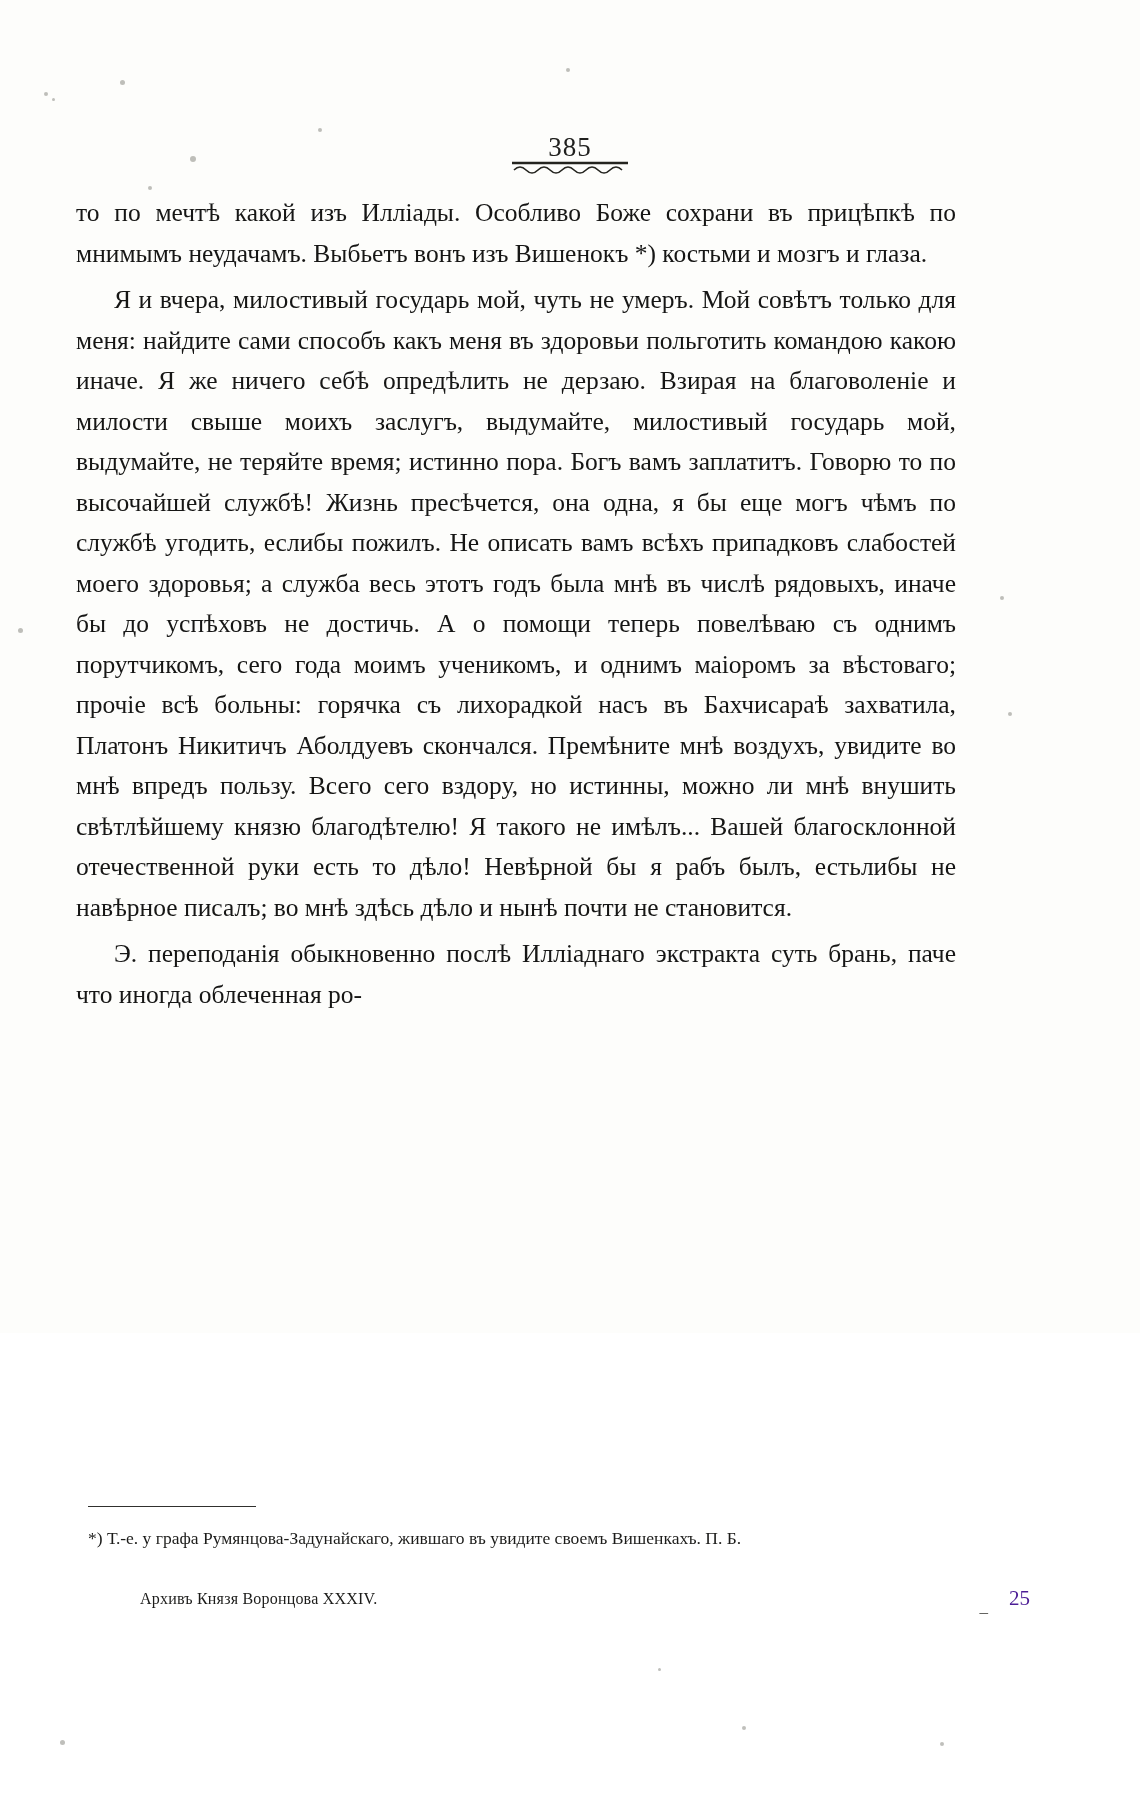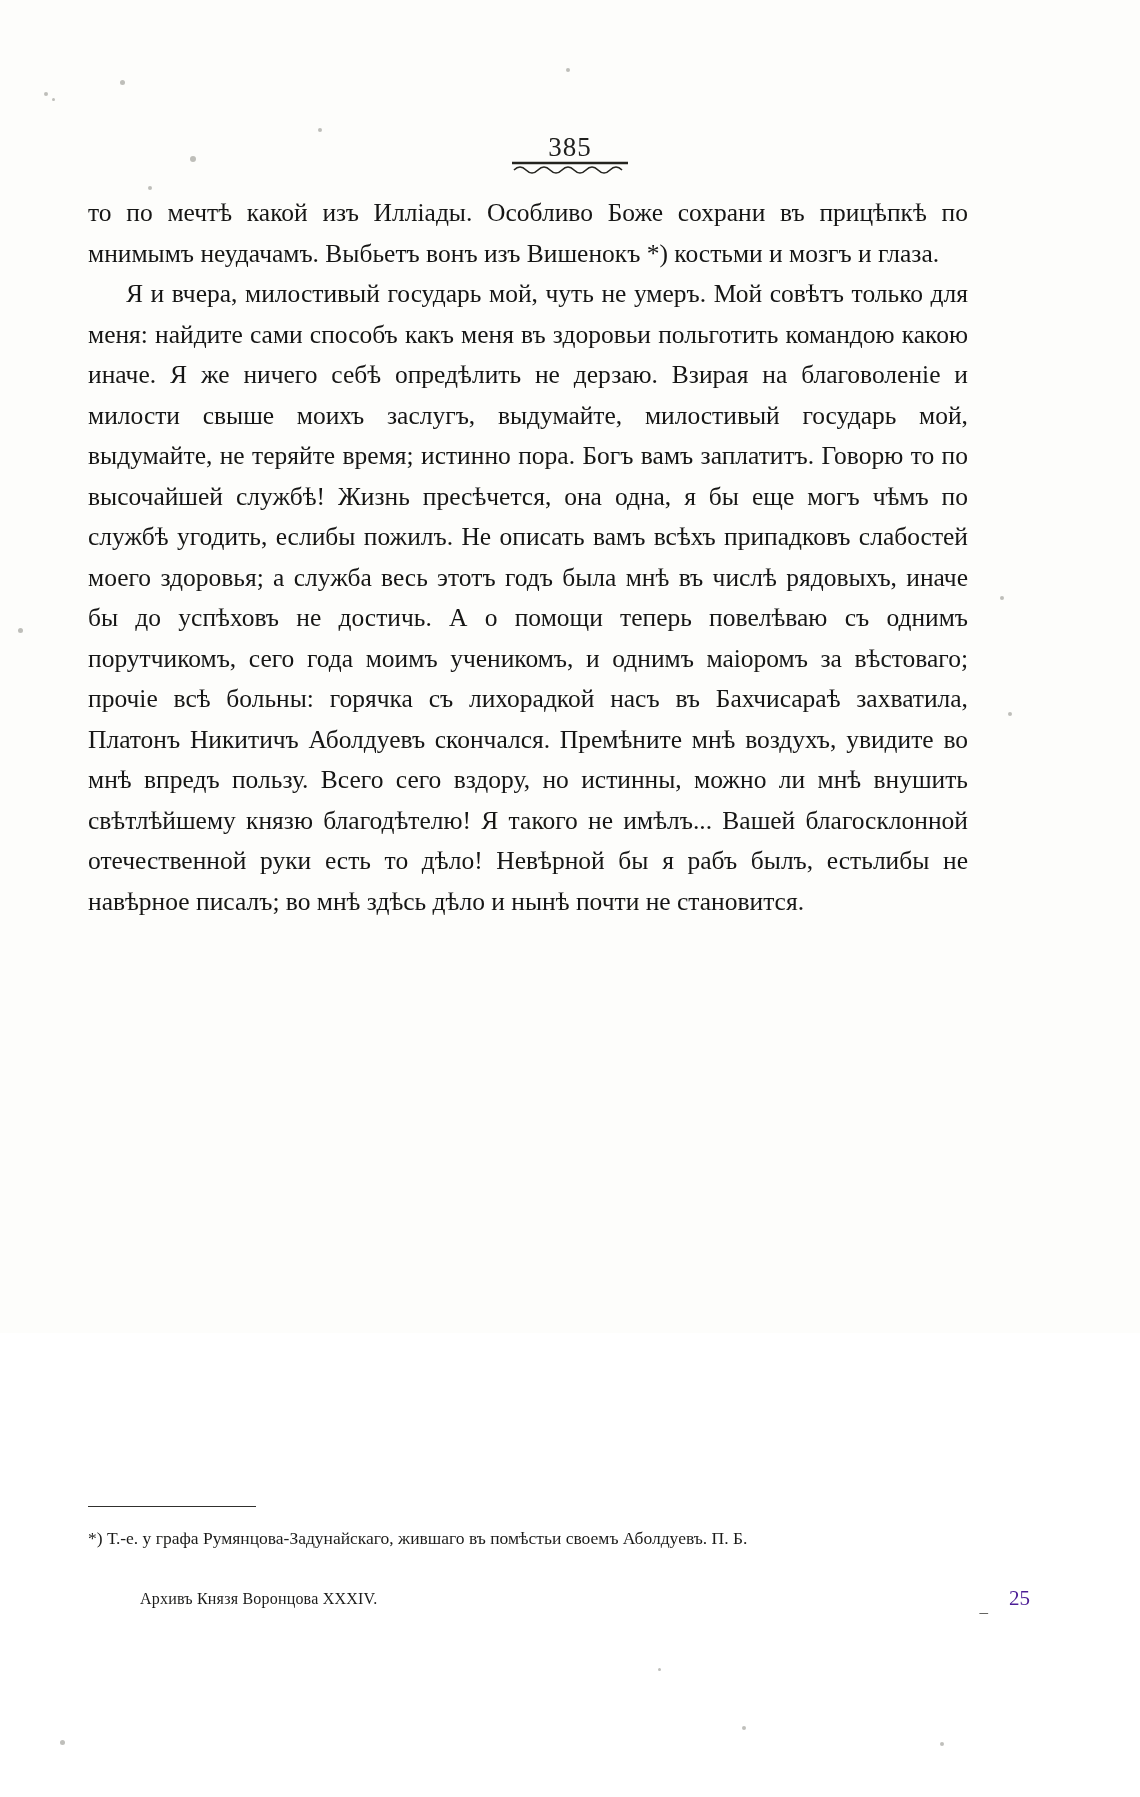--- a/index.html
+++ b/index.html
@@ -45,34 +45,35 @@
     top: 158px;
     left: 0;
     width: 1140px;
     text-align: center;
   }
   .rule-wrap svg { display: inline-block; }
 
   .body-text {
     position: absolute;
     top: 193px;
-    left: 88px;
+    left: 76px;
     width: 880px;
     font-size: 25.5px;
     line-height: 40.5px;
     text-align: justify;
     color: #161615;
   }
   .body-text p {
     margin: 0;
     text-align: justify;
     text-justify: inter-word;
   }
   .body-text p.indent {
     text-indent: 38px;
+    margin-top: 6px;
   }
   .body-text p + p {
     margin-top: 0;
   }
 
   .footnote-rule {
     position: absolute;
     top: 1506px;
     left: 88px;
     width: 168px;
@@ -136,24 +137,25 @@
   <div class="rule-wrap">
     <svg width="120" height="16" viewBox="0 0 120 16" aria-hidden="true">
       <path d="M2 5 H118" stroke="#24241f" stroke-width="2.6" fill="none"></path>
       <path d="M4 12 q6 -6 12 0 t12 0 t12 0 t12 0 t12 0 t12 0 t12 0 t12 0 t12 0" stroke="#24241f" stroke-width="1.6" fill="none"></path>
     </svg>
   </div>
 
   <div class="body-text">
     <p>то по мечтѣ какой изъ Иллiады. Особливо Боже сохрани въ прицѣпкѣ по мнимымъ неудачамъ. Выбьетъ вонъ изъ Вишенокъ *) костьми и мозгъ и глаза.</p>
     <p class="indent">Я и вчера, милостивый государь мой, чуть не умеръ. Мой совѣтъ только для меня: найдите сами способъ какъ меня въ здоровьи польготить командою какою иначе. Я же ничего себѣ опредѣлить не дерзаю. Взирая на благоволенiе и милости свыше моихъ заслугъ, выдумайте, милостивый государь мой, выдумайте, не теряйте время; истинно пора. Богъ вамъ заплатитъ. Говорю то по высочайшей службѣ! Жизнь пресѣчется, она одна, я бы еще могъ чѣмъ по службѣ угодить, еслибы пожилъ. Не описать вамъ всѣхъ припадковъ слабостей моего здоровья; а служба весь этотъ годъ была мнѣ въ числѣ рядовыхъ, иначе бы до успѣховъ не достичь. А о помощи теперь повелѣваю съ однимъ порутчикомъ, сего года моимъ ученикомъ, и однимъ маiоромъ за вѣстоваго; прочiе всѣ больны: горячка съ лихорадкой насъ въ Бахчисараѣ захватила, Платонъ Никитичъ Аболдуевъ скончался. Премѣните мнѣ воздухъ, увидите во мнѣ впредъ пользу. Всего сего вздору, но истинны, можно ли мнѣ внушить свѣтлѣйшему князю благодѣтелю! Я такого не имѣлъ... Вашей благосклонной отечественной руки есть то дѣло! Невѣрной бы я рабъ былъ, естьлибы не навѣрное писалъ; во мнѣ здѣсь дѣло и нынѣ почти не становится.</p>
+    <p class="indent">Э. переподанiя обыкновенно послѣ Иллiаднаго экстракта суть брань, паче что иногда облеченная ро-</p>
   </div>
 
   <div class="footnote-rule"></div>
 
-  <div class="footnote">*) Т.-е. у графа Румянцова-Задунайскаго, жившаго въ помѣстьи своемъ Аболдуевъ. П. Б.</div>
+  <div class="footnote">*) Т.-е. у графа Румянцова-Задунайскаго, жившаго въ увидите своемъ Вишенкахъ. П. Б.</div>
 
   <div class="series-line">Архивъ Князя Воронцова XXXIV.</div>
 
   <div class="sheet-dash">_</div>
   <div class="sheet-number">25</div>
 
 </div>
 
 </body></html>

